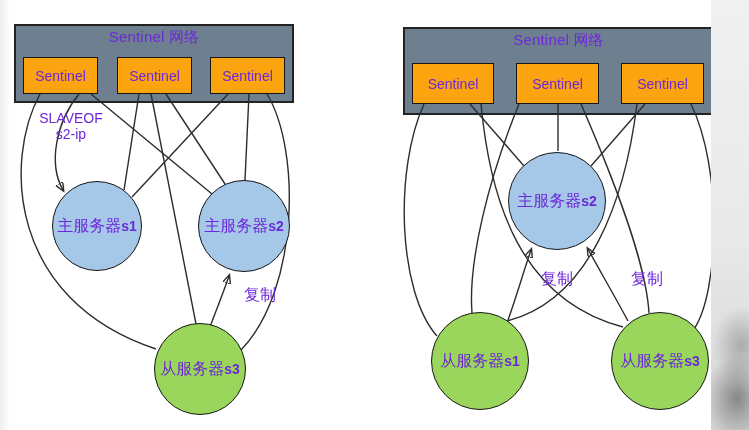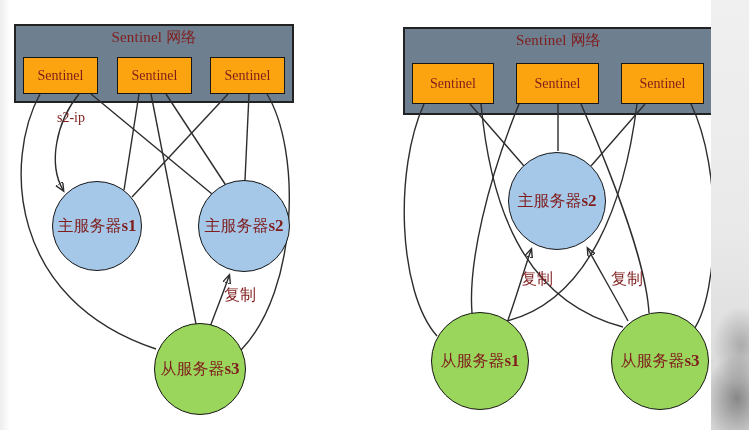--- a/index.html
+++ b/index.html
@@ -1,40 +1,40 @@
 <!DOCTYPE html>
 <html><head>
 <meta charset="utf-8">
 <style>
   html,body{margin:0;padding:0;background:#ffffff;}
   .stage{
     position:relative;width:749px;height:430px;background:#ffffff;overflow:hidden;
-    font-family:Liberation Serif, serif;color:#7f1d1d;
+    font-family:Liberation Sans, sans-serif;color:#6d28d9;
   }
   .left-edge{position:absolute;left:0;top:0;width:10px;height:430px;z-index:4;
     background:linear-gradient(90deg,#eeeeee 0%,rgba(255,255,255,0) 100%);}
   .page-edge{position:absolute;left:711px;top:0;width:38px;height:430px;z-index:4;
     background:
       radial-gradient(40px 55px at 30px 345px, rgba(110,110,110,0.45), rgba(110,110,110,0) 70%),
       radial-gradient(46px 62px at 26px 398px, rgba(70,70,70,0.55), rgba(70,70,70,0) 70%),
       linear-gradient(180deg,#f0f0f0 0%,#e9e9e9 55%,#dddddd 82%,#d3d3d3 100%);}
   .net-box{position:absolute;z-index:1;background:#6e7f90;border:2px solid #222;box-sizing:border-box;}
   .net-title{position:absolute;z-index:3;text-align:center;font-size:15px;letter-spacing:0.2px;}
   .edges{position:absolute;left:0;top:0;z-index:2;}
   .edges path{stroke:#2d2d2d;stroke-width:1.4;fill:none;}
   .sentinel{position:absolute;z-index:3;background:#fba40f;border:1.6px solid #161616;
     box-sizing:border-box;display:flex;align-items:center;justify-content:center;font-size:14px;}
   .server{position:absolute;z-index:3;border-radius:50%;border:1.6px solid #161616;box-sizing:border-box;
     display:flex;align-items:center;justify-content:center;line-height:1.18;}
   .master{background:#a5c8e9;}
   .slave{background:#9ad65b;text-align:center;}
   .server .role{font-size:16px;}
-  .server .sid{font-size:17px;font-weight:bold;}
+  .server .sid{font-size:14px;font-weight:bold;}
   .note{position:absolute;z-index:3;text-align:center;font-size:14px;line-height:16px;}
-  .rep{position:absolute;z-index:3;font-size:16px;}
+  .rep{position:absolute;z-index:3;font-size:16px;margin-left:20px;}
 </style>
 </head>
 <body>
 
 <div class="stage">
 
   <div class="net-box" style="left:14px;top:24px;width:280px;height:79px;"></div>
   <div class="net-box" style="left:403px;top:27px;width:311px;height:88px;"></div>
 
   <svg class="edges" width="749" height="430" viewBox="0 0 749 430">
@@ -67,20 +67,21 @@
     <path d="M 508,320 C 517,295 524,270 531,250" marker-end="url(#arrow)"></path>
     <path d="M 628,321 C 614,295 600,271 588,249" marker-end="url(#arrow)"></path>
   </svg>
 
   <div class="net-title" style="left:14px;top:28px;width:280px;">Sentinel 网络</div>
   <div class="sentinel" style="left:23px;top:57px;width:75px;height:37px;">Sentinel</div>
   <div class="sentinel" style="left:117px;top:57px;width:75px;height:37px;">Sentinel</div>
   <div class="sentinel" style="left:210px;top:57px;width:75px;height:37px;">Sentinel</div>
 
   <div class="note" style="left:30px;top:110px;width:82px;">
+    <span style="display:block;">SLAVEOF</span>
     <span style="display:block;">s2-ip</span>
   </div>
 
   <div class="server master" style="left:52px;top:181px;width:90px;height:90px;">
     <span class="role">主服务器</span>
     <span class="sid">s1</span>
   </div>
   <div class="server master" style="left:198px;top:180px;width:92px;height:92px;">
     <span class="role">主服务器</span>
     <span class="sid">s2</span>

